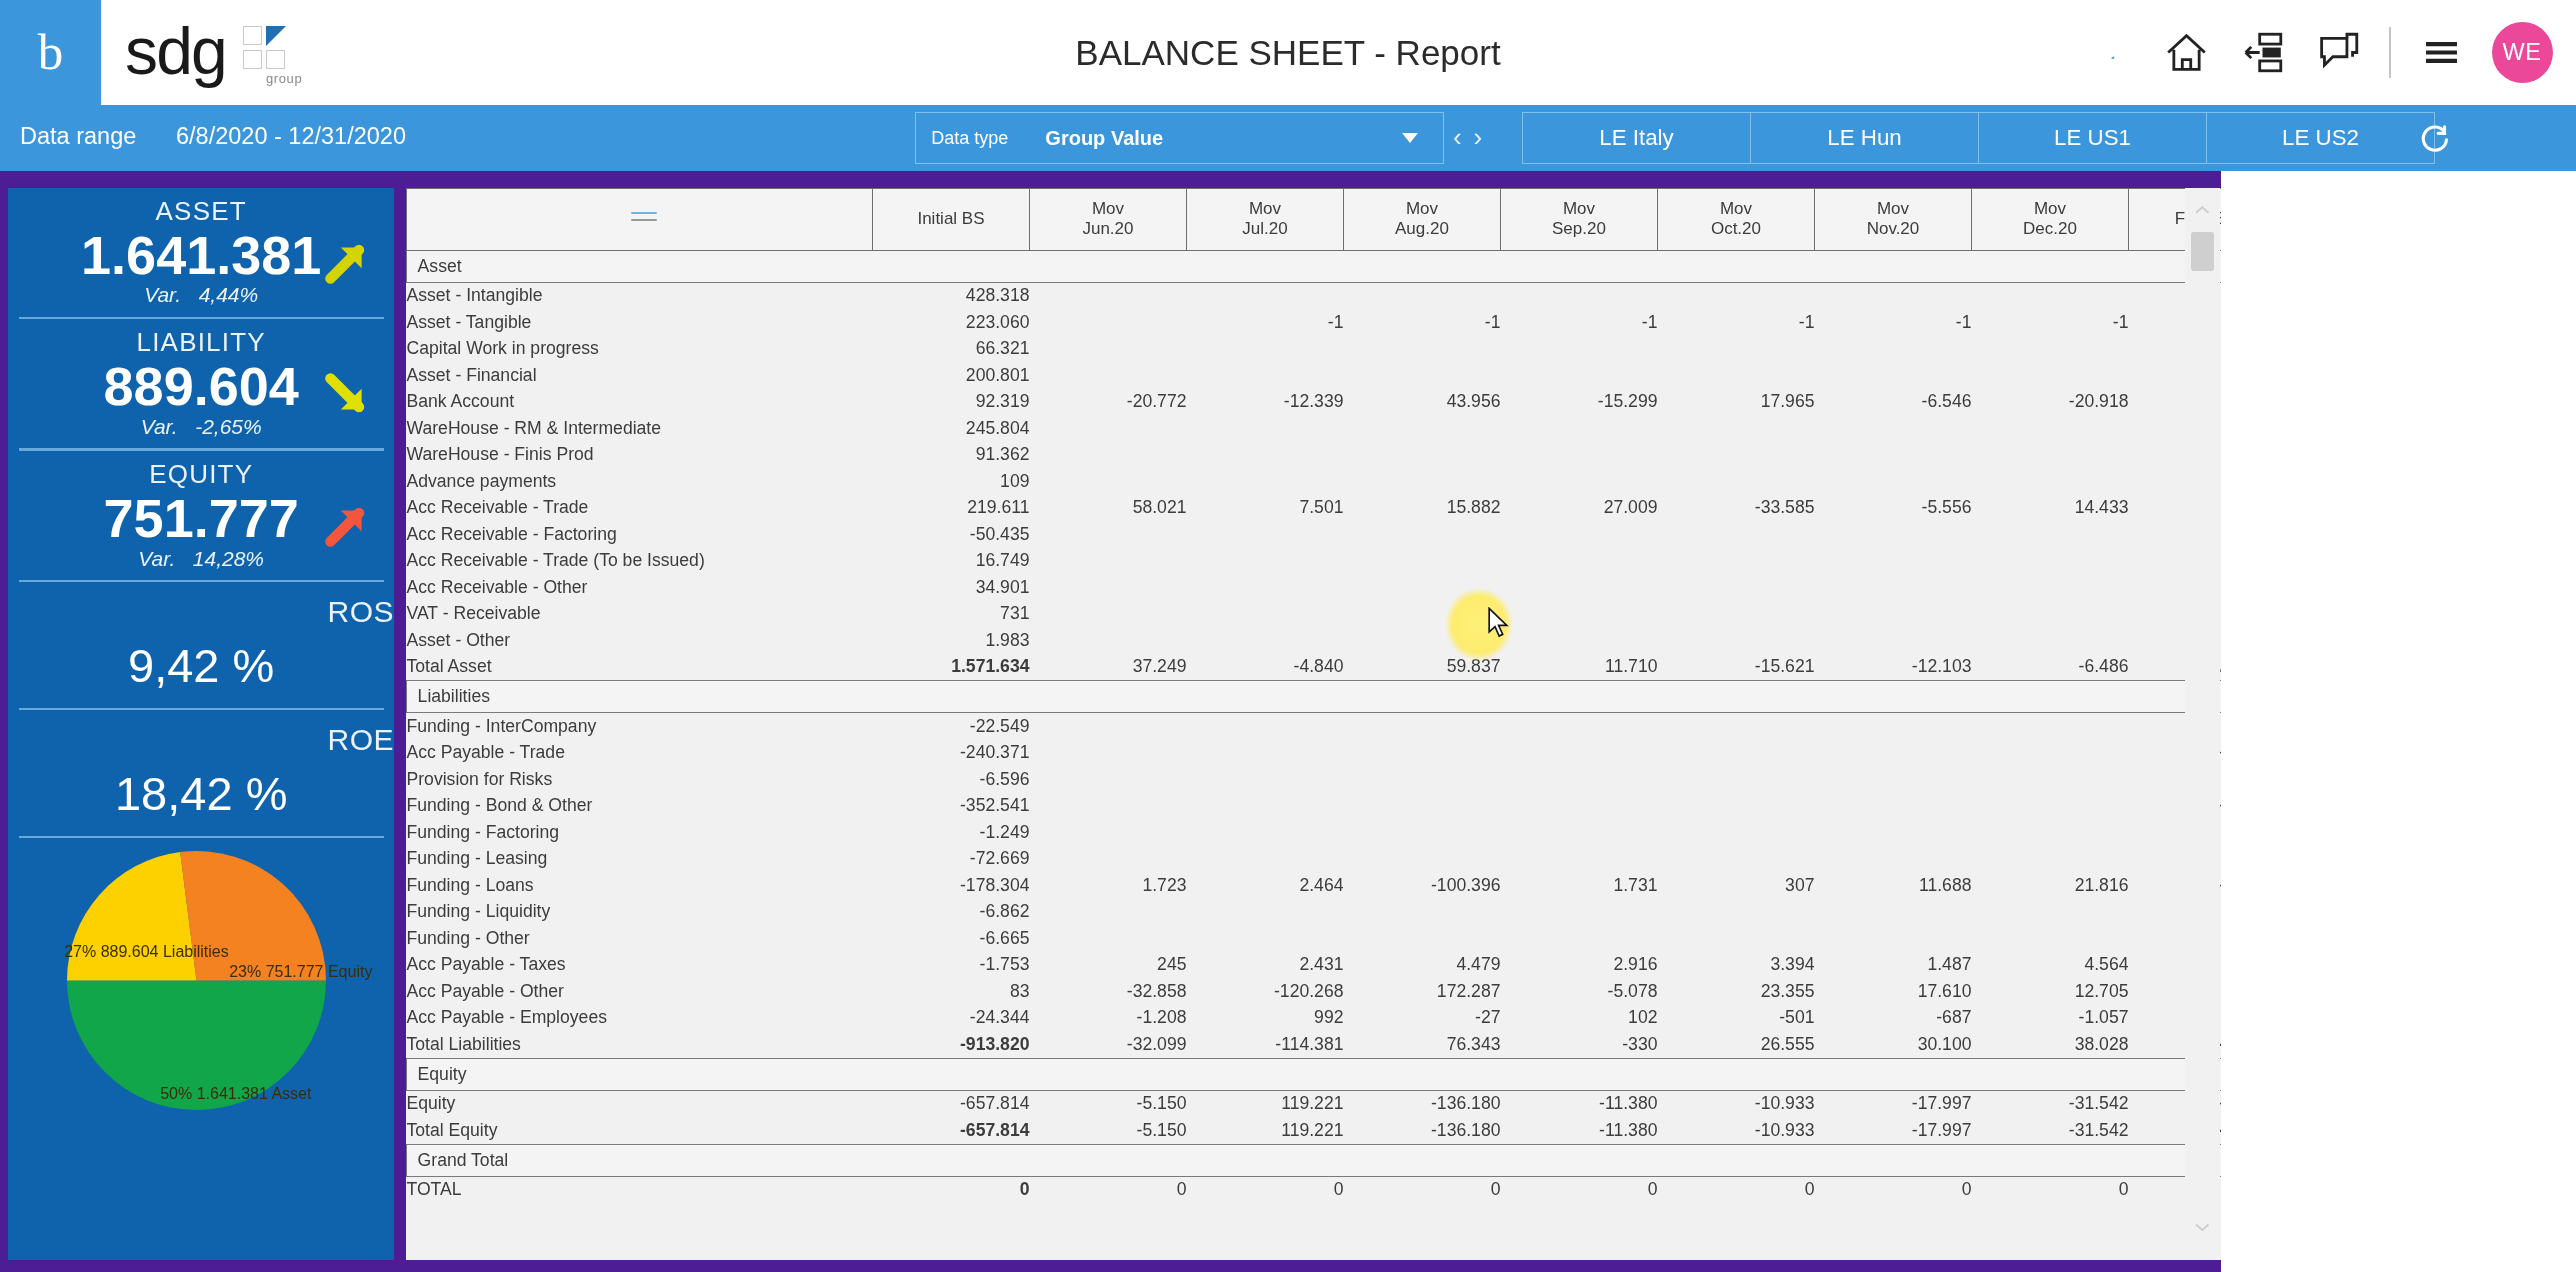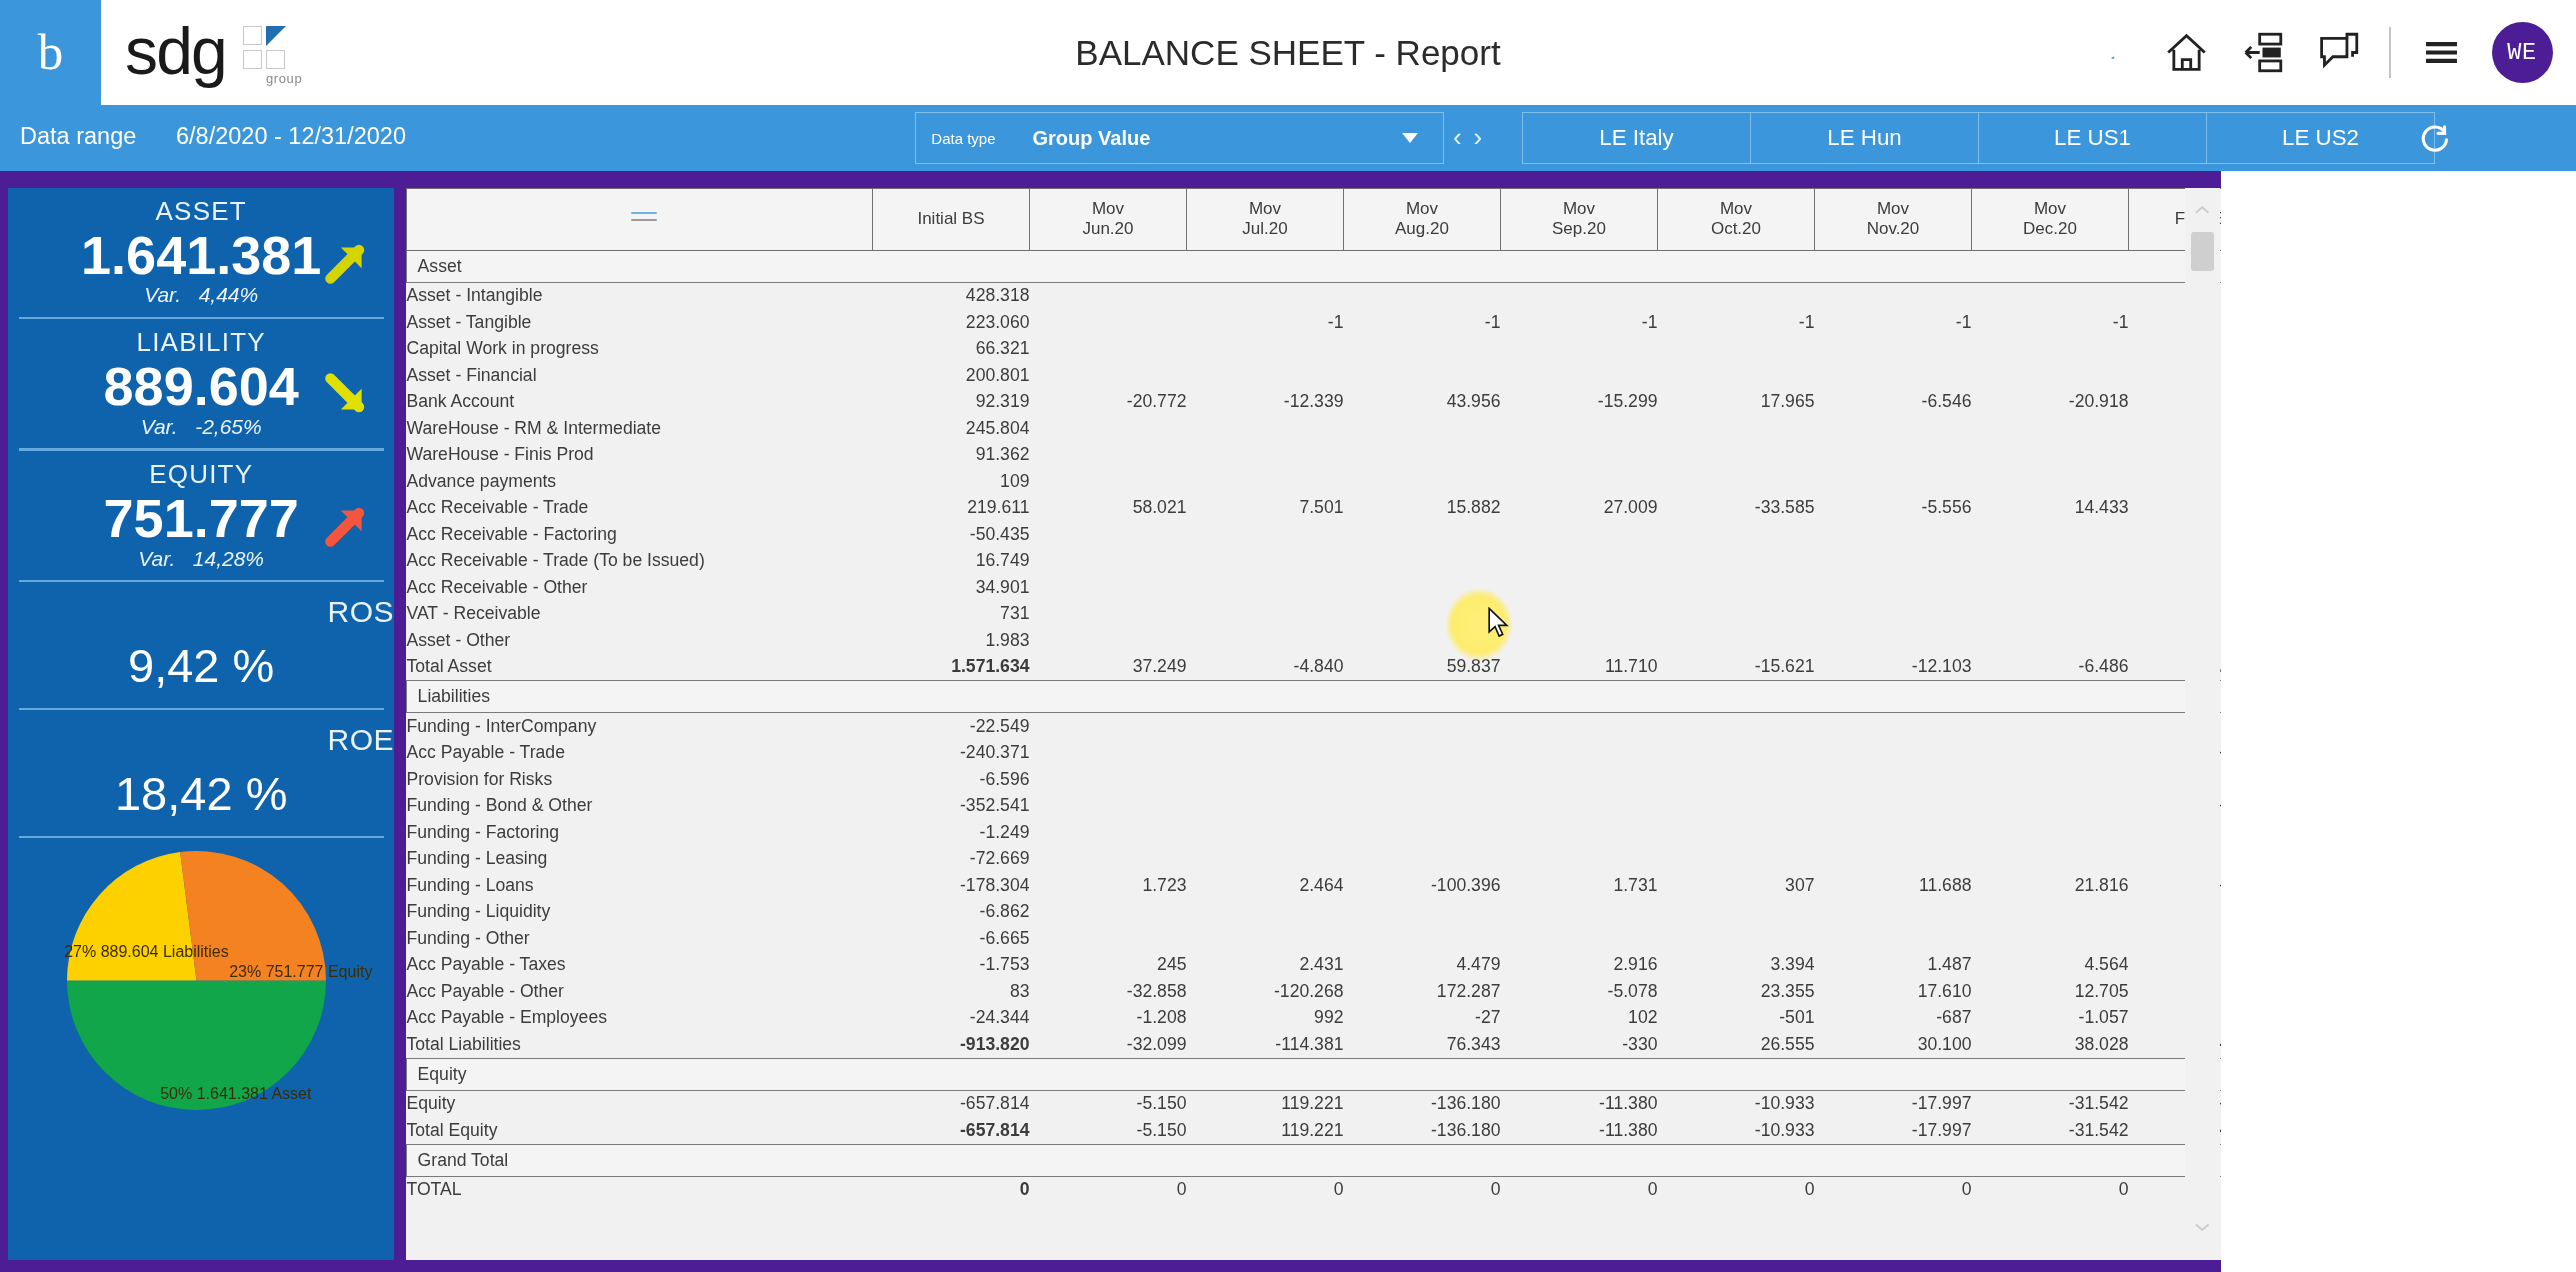--- a/index.html
+++ b/index.html
@@ -37,34 +37,34 @@
     display:flex;align-items:center;justify-content:center;
     font-size:35px;color:#2b2b2b;font-weight:400;pointer-events:none;
   }
   #top-icons{
     position:absolute;right:23.5px;top:0;height:105px;display:flex;align-items:center;gap:25px;
   }
   .tico{width:51px;height:51px;display:flex;align-items:center;justify-content:center;cursor:pointer;}
   #spinner-dot{width:15.3px;height:15.3px;}
   #icon-divider{width:1.8px;height:51px;background:#c4c4c4;}
   #avatar{
-    width:61px;height:61px;border-radius:50%;background:#4c1d95;color:#fff;
-    display:flex;align-items:center;justify-content:center;font-size:23.5px;letter-spacing:0.6px;font-family:Liberation Mono, monospace;
+    width:61px;height:61px;border-radius:50%;background:#ec4899;color:#fff;
+    display:flex;align-items:center;justify-content:center;font-size:23.5px;letter-spacing:0.6px;
   }
   
   #filterbar{
     position:absolute;left:0;top:105px;width:2576px;height:66px;background:#3b96db;
   }
   #data-range-label{position:absolute;left:20px;top:17.6px;font-size:23.5px;color:#ffffff;}
   #data-range-value{position:absolute;left:176px;top:17.6px;font-size:23.5px;color:#ffffff;}
   #datatype-box{
     position:absolute;left:915px;top:7px;width:529px;height:52px;
     border:1.2px solid #7fc0ec;box-sizing:border-box;display:flex;align-items:center;
   }
-  #dt-label{font-size:15px;color:#ffffff;margin-left:15.3px;text-align:center;}
+  #dt-label{font-size:18px;color:#ffffff;margin-left:15.3px;text-align:center;}
   #dt-value{font-size:20px;color:#ffffff;margin-left:37px;font-weight:bold;}
   #dt-caret{position:absolute;right:25px;top:20px;width:0;height:0;
     border-left:8.2px solid transparent;border-right:8.2px solid transparent;border-top:10.6px solid #ffffff;}
   #dt-nav{position:absolute;left:1453px;top:16.5px;display:flex;gap:11.8px;color:#e8f3fb;font-size:26px;}
   #le-group{
     position:absolute;left:1522px;top:7px;width:913px;height:52px;
     border:1.2px solid #7fc0ec;box-sizing:border-box;display:flex;
   }
   .le-btn{
     flex:1;display:flex;align-items:center;justify-content:center;

